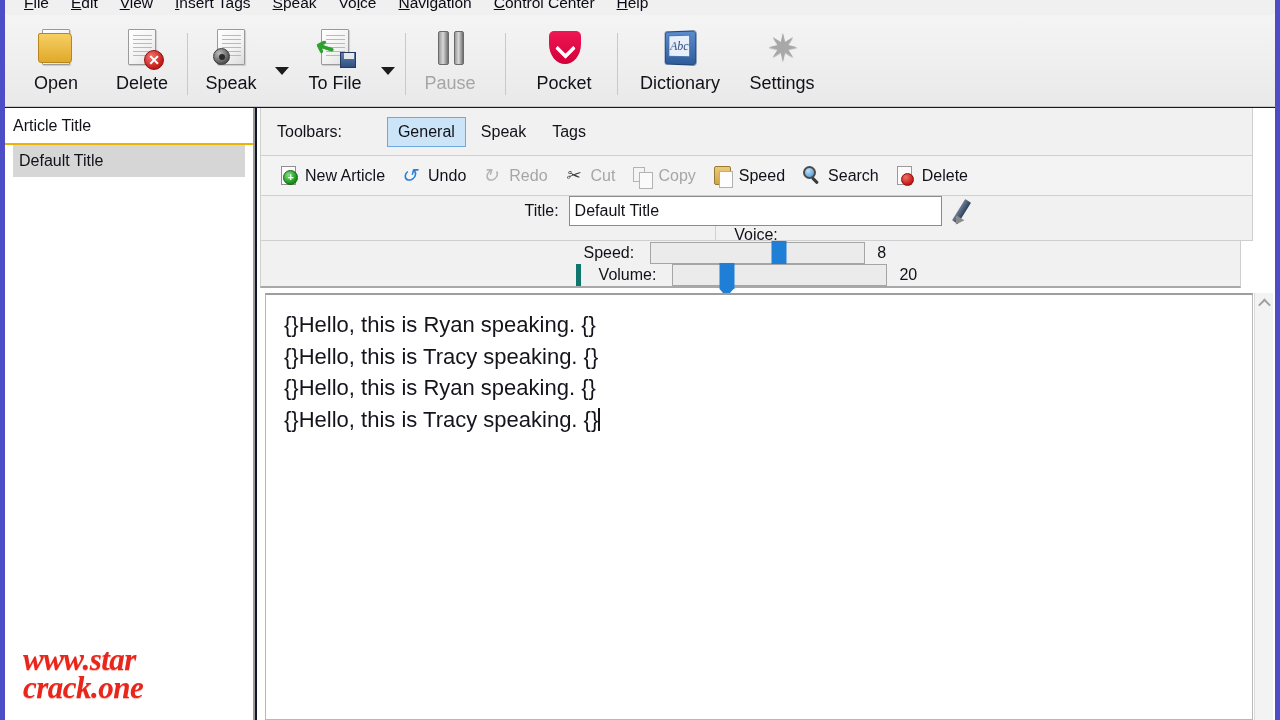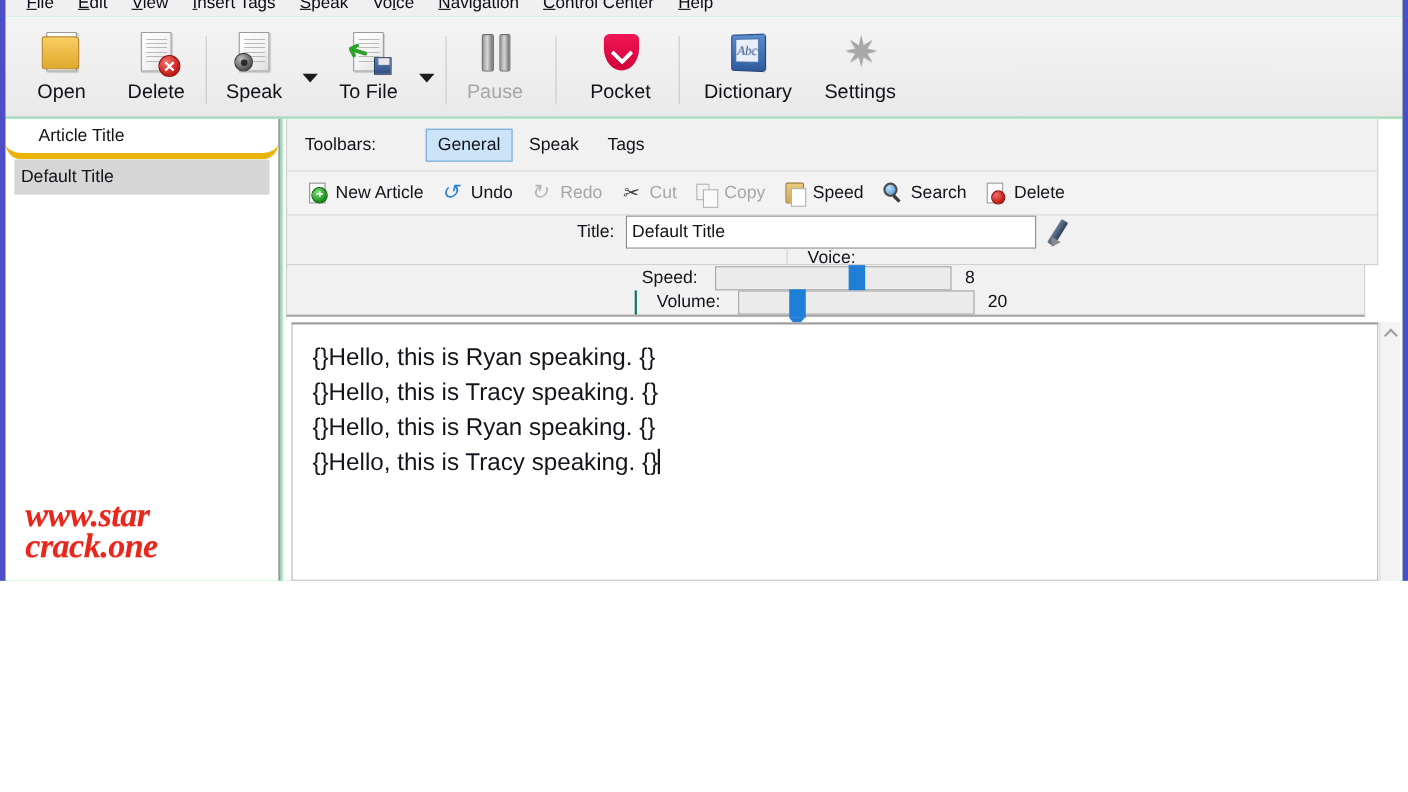--- a/index.html
+++ b/index.html
@@ -7,22 +7,22 @@
   html, body {
     margin: 0; padding: 0;
     width: 1280px; height: 720px;
     overflow: hidden;
     font-family: "Liberation Sans", sans-serif;
     background: #ffffff;
   }
 
   #app {
     position: relative;
-    width: 1280px; height: 528px;
-    background: #86efac;
+    width: 1280px; height: 720px;
+    background: #0f172a;
     border-left: 5px solid #4d4dc6;
     border-right: 5px solid #4d4dc6;
     overflow: hidden;
   }
 
   
   #menubar {
     position: absolute;
     left: 0; top: -9px;
     width: 1270px; height: 24px;
@@ -248,26 +248,25 @@
   
   #sidebar {
     position: absolute;
     left: 0; top: 108px;
     width: 250px; bottom: 0;
     background: #ffffff;
     border-right: 2px solid #9b9b9b;
   }
   #sidebar-header {
     height: 37px;
-    padding-left: 30px;
+    padding-left: 8px;
     display: flex; align-items: center;
     font-size: 16px;
     color: #111118;
-    border-bottom: 6px solid #eab308;
-    border-radius: 15px;
+    border-bottom: 2px solid #eab308;
   }
   .side-row {
     height: 32px;
     margin: 0 8px;
     padding-left: 6px;
     display: flex; align-items: center;
     font-size: 16px;
     color: #111118;
     cursor: default;
   }
@@ -482,21 +481,21 @@
     border-top: none;
     border-bottom: 2px solid #a8a8a8;
     display: flex; align-items: center; flex-direction: column;
   }
   .sv-sec {
     display: flex; align-items: center;
     height: 100%;
     padding-left: 18px;
   }
   #speed-sec { width: 370px; }
-  #volume-sec { flex: 1; border-left: 2px solid #0f766e; }
+  #volume-sec { flex: 1; border-left: 5px solid #0f766e; }
   .track {
     position: relative;
     height: 22px;
     background: #ebebeb;
     border: 1px solid #a5a5a5;
     margin: 0 12px 0 6px;
   }
   #speed-track { width: 215px; }
   #volume-track { width: 215px; }
   .thumb {

